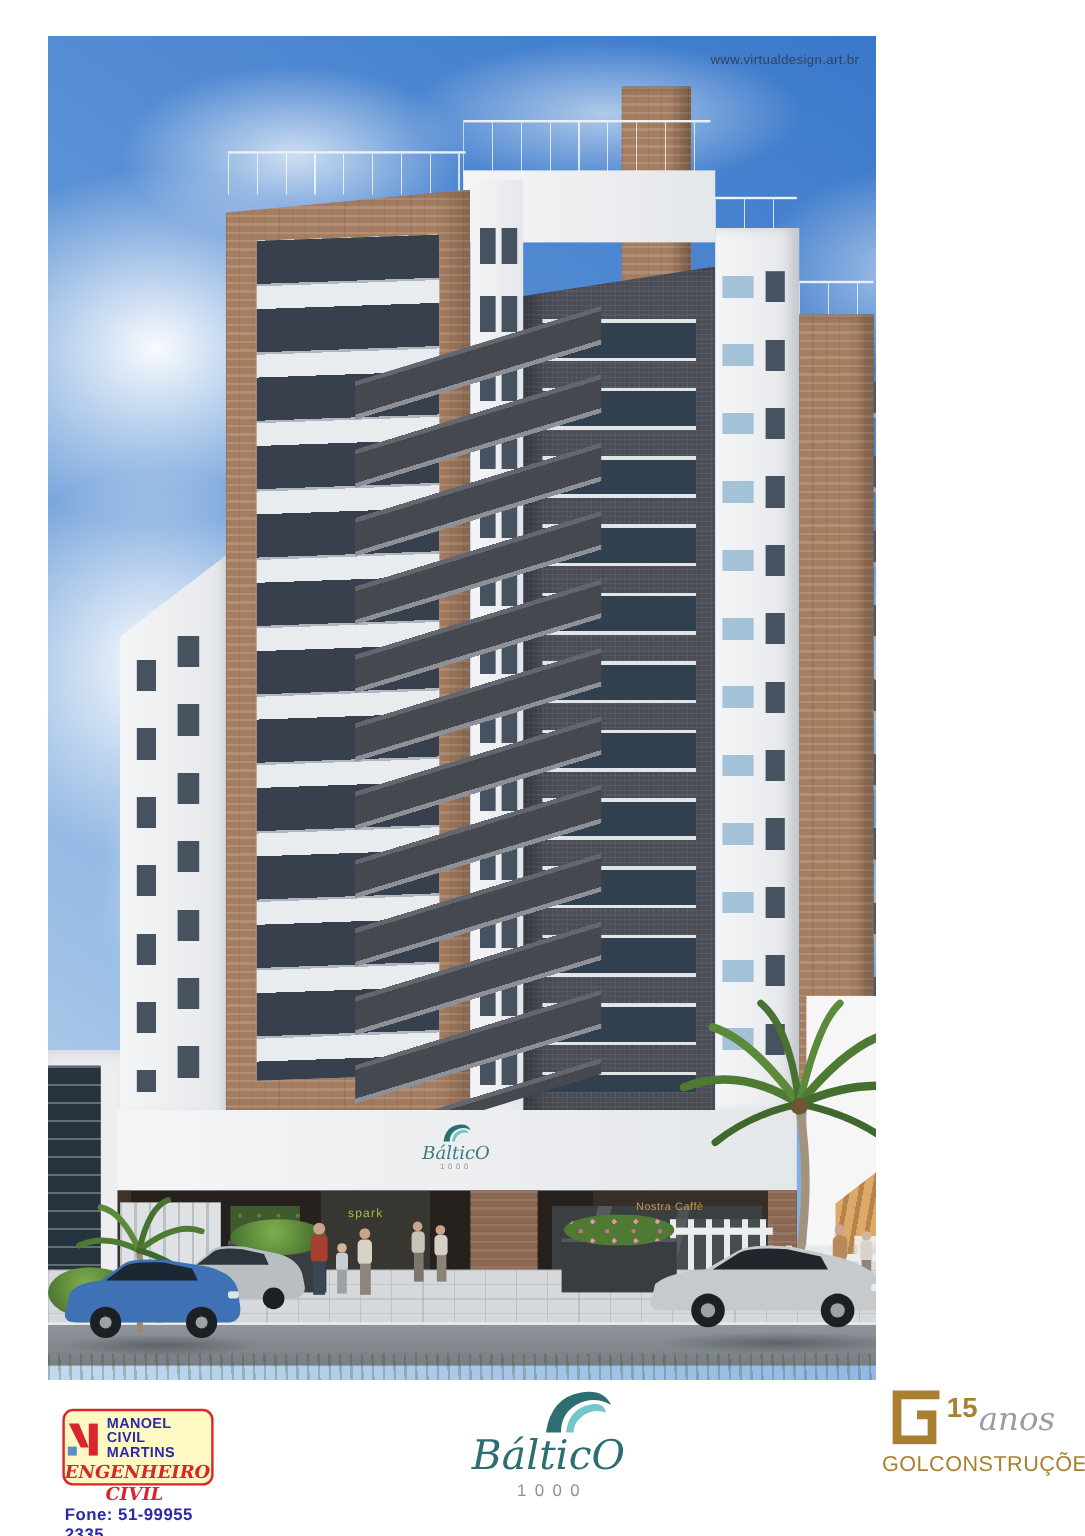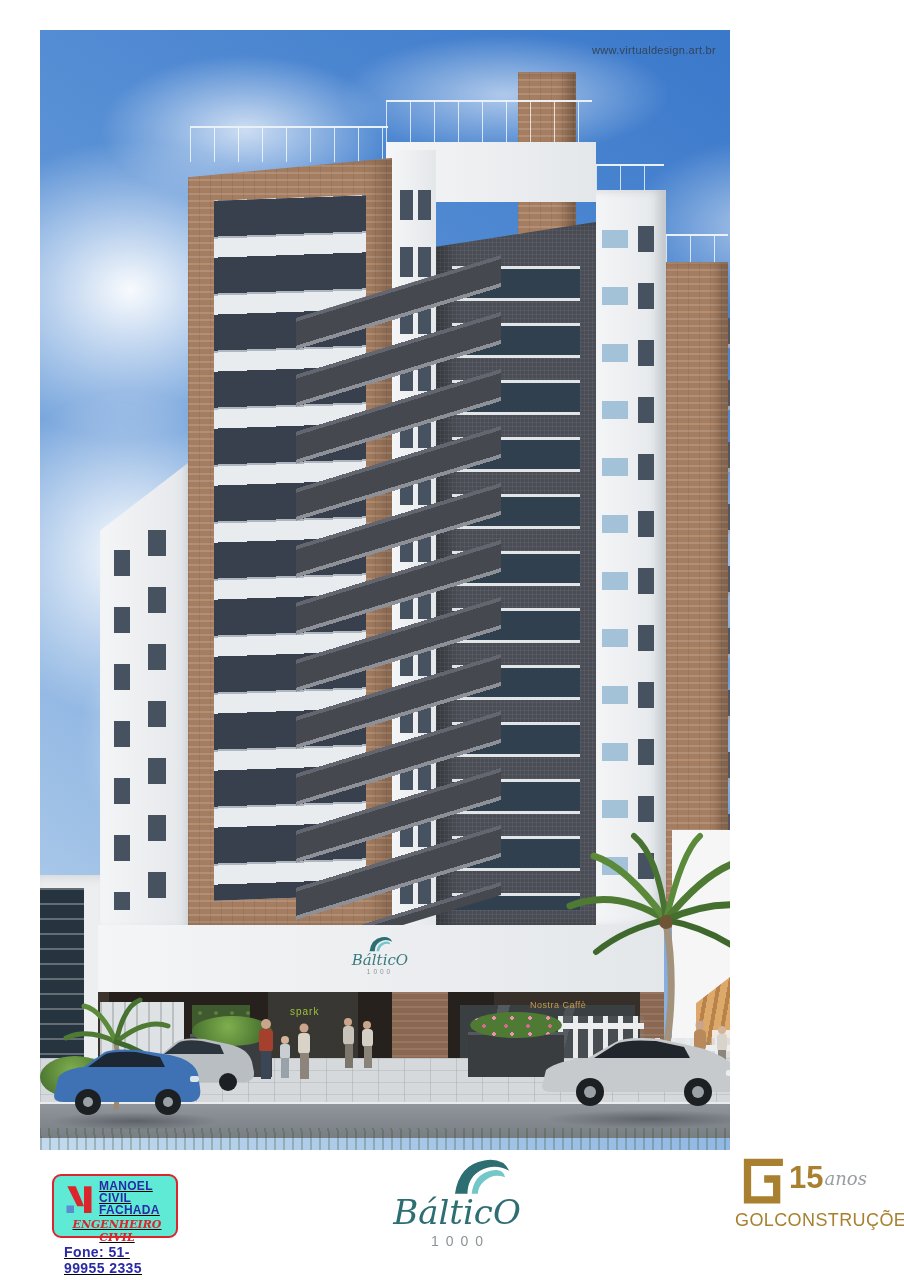--- a/index.html
+++ b/index.html
@@ -31,37 +31,37 @@
   .fence{background:repeating-linear-gradient(90deg,#e9ebec 0 5px,rgba(140,150,158,.16) 5px 15px);}
   .fence::before{content:"";position:absolute;left:0;right:0;top:7px;height:6px;background:#eceef0;}
   .fence::after{content:"";position:absolute;left:0;right:0;bottom:9px;height:6px;background:#e4e7e9;}
   .blob{position:absolute;border-radius:50%;
         background:radial-gradient(circle at 40% 35%,#8a9268,#5a6644 60%,#47523a);}
   .gblob{position:absolute;border-radius:50%;
         background:radial-gradient(circle at 45% 35%,#7fae4e,#4f7a33 65%,#3c5f27);}
   .shadow{position:absolute;background:radial-gradient(closest-side,rgba(20,25,30,.35),rgba(20,25,30,0));}
   
   .stamp{position:absolute;left:52px;top:1174px;width:126px;height:64px;border:2.5px solid #d9252b;
-         border-radius:9px;background:#5eead4;padding:4px 6px 3px 10px;box-sizing:border-box;text-decoration:underline;}
+         border-radius:9px;background:#fef9c3;padding:4px 6px 3px 0;box-sizing:border-box;}
   .stamp-row{display:flex;gap:5px;align-items:flex-start;}
   .stamp-name{font-weight:bold;font-size:12px;line-height:1.0;color:#2b2aa5;letter-spacing:.3px;}
   .stamp-title{font-family:"DejaVu Serif","Liberation Serif",serif;font-style:italic;font-weight:bold;
-               font-size:11px;color:#d9252b;text-align:center;margin-top:2px;}
+               font-size:15px;color:#d9252b;text-align:center;margin-top:2px;}
   .stamp-phone{font-weight:bold;font-size:14px;color:#2b2aa5;text-align:left;letter-spacing:.4px;}
   .brandlogo{position:absolute;left:372px;top:1150px;width:170px;height:124px;text-align:center;}
   .brand-name{font-family:"DejaVu Serif","Liberation Serif",serif;font-style:italic;
               font-size:34px;color:#2d6e73;margin-top:-10px;}
   .brand-num{font-size:14px;letter-spacing:7px;color:#8d9296;margin-top:1px;padding-left:7px;}
   .caption{position:absolute;left:524px;top:1162px;font-size:21px;color:#6f7579;
            letter-spacing:3px;font-weight:400;}
   .builder{position:absolute;left:735px;top:1154px;width:152px;}
   .builder-top{display:flex;align-items:flex-start;gap:4px;}
-  .builder-15{font-size:31px;font-weight:bold;color:#a8802f;line-height:1;margin-top:8px;}
+  .builder-15{font-size:23px;font-weight:bold;color:#a8802f;line-height:1;margin-top:8px;}
   .builder-anos{font-family:"DejaVu Serif","Liberation Serif",serif;font-style:italic;
-                font-size:18px;color:#9a9da0;margin-left:-3px;margin-top:16px;line-height:1;}
+                font-size:27px;color:#9a9da0;margin-left:-3px;margin-top:16px;line-height:1;}
   .builder-name{font-size:18px;color:#a8802f;letter-spacing:.4px;margin-top:6px;white-space:nowrap;}
   .builder-name b{font-weight:normal;}
   .sign-spark{position:absolute;left:250px;top:976px;font-size:10px;color:#9dc23c;letter-spacing:1px;}
   .sign-caffe{position:absolute;left:490px;top:970px;font-size:9px;color:#c79a4e;letter-spacing:.5px;}
   .fsign{position:absolute;left:288px;top:903px;width:104px;height:56px;text-align:center;}
   .fsign-name{font-family:"DejaVu Serif","Liberation Serif",serif;font-style:italic;
               font-size:15px;color:#3a7a7e;line-height:1;margin-top:-4px;}
   .fsign-num{font-size:6.5px;letter-spacing:3px;color:#8d9296;}
 </style>
 </head>
@@ -293,21 +293,21 @@
   <div class="stamp">
     <div class="stamp-row">
       <svg width="30" height="36" viewBox="0 0 36 40">
         <polygon points="4,6 14,6 24,30 16,30" fill="#d9252b"></polygon>
         <rect x="24" y="6" width="9" height="32" fill="#d9252b"></rect>
         <rect x="3" y="29" width="9" height="9" fill="#5b8ccd"></rect>
       </svg>
       <div>
         <div class="stamp-name">MANOEL</div>
         <div class="stamp-name">CIVIL</div>
-        <div class="stamp-name">FACHADA</div>
+        <div class="stamp-name">MARTINS</div>
       </div>
     </div>
     <div class="stamp-title">ENGENHEIRO CIVIL</div>
     <div class="stamp-phone">Fone: 51-99955 2335</div>
   </div>
 
   <div class="brandlogo">
     <svg width="64" height="48" viewBox="0 0 60 46" style="margin-left:46px;">
       <path d="M6,42 Q10,14 34,10 Q52,7 58,20 Q44,12 30,20 Q18,27 18,42 Z" fill="#2d6e73"></path>
       <path d="M22,42 Q24,24 40,20 Q52,17 54,26 Q42,22 34,30 Q28,35 28,42 Z" fill="#74c7c9"></path>

